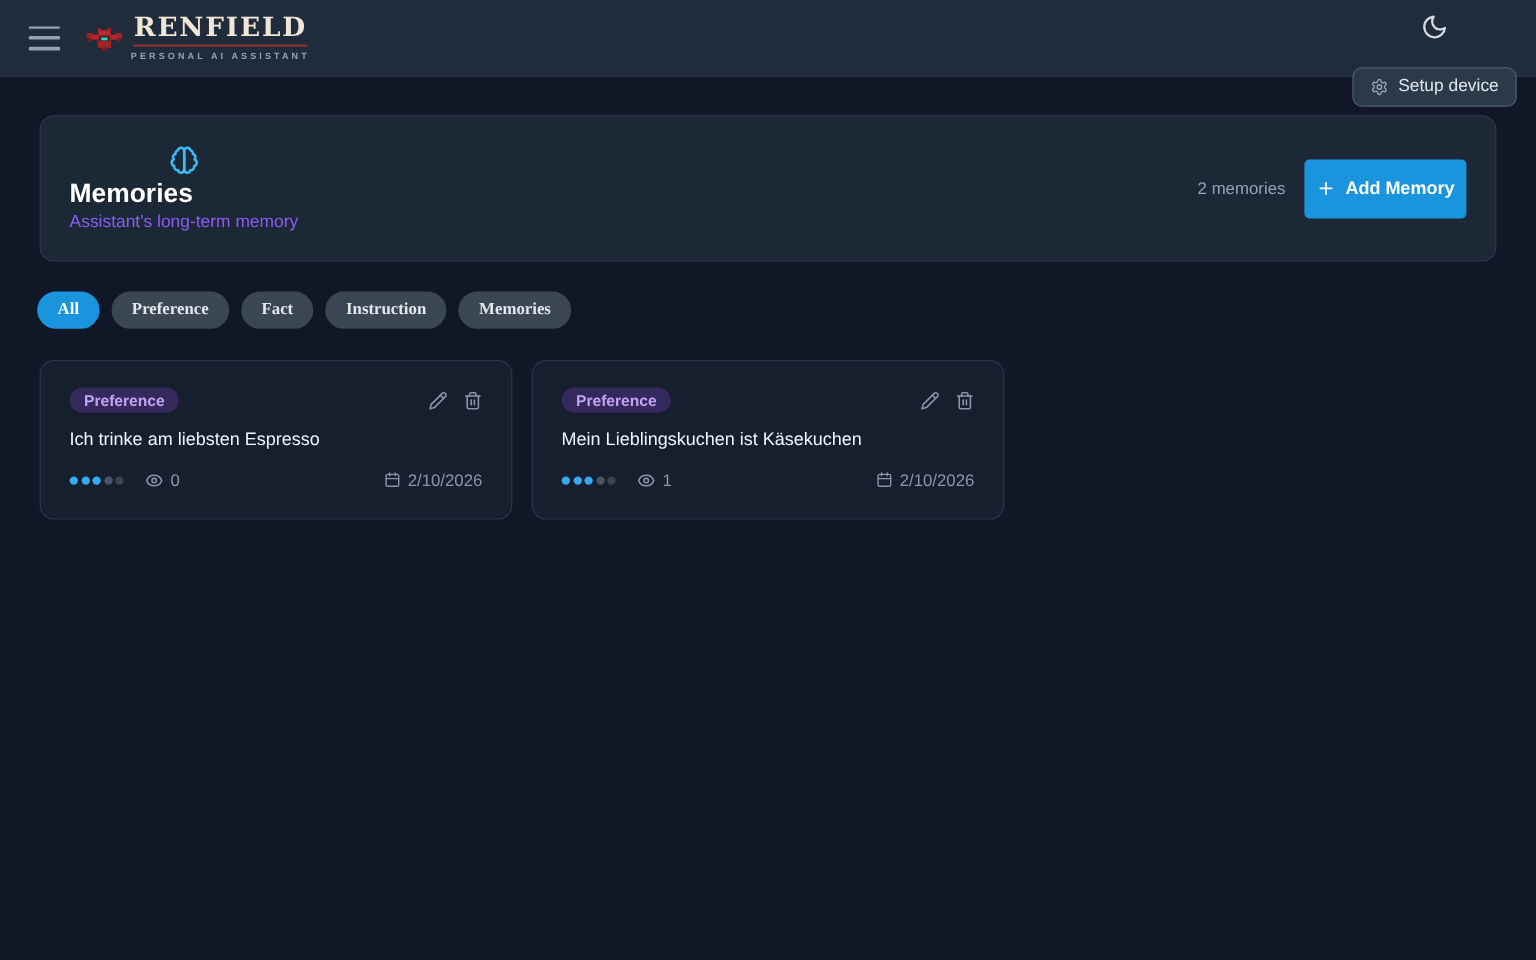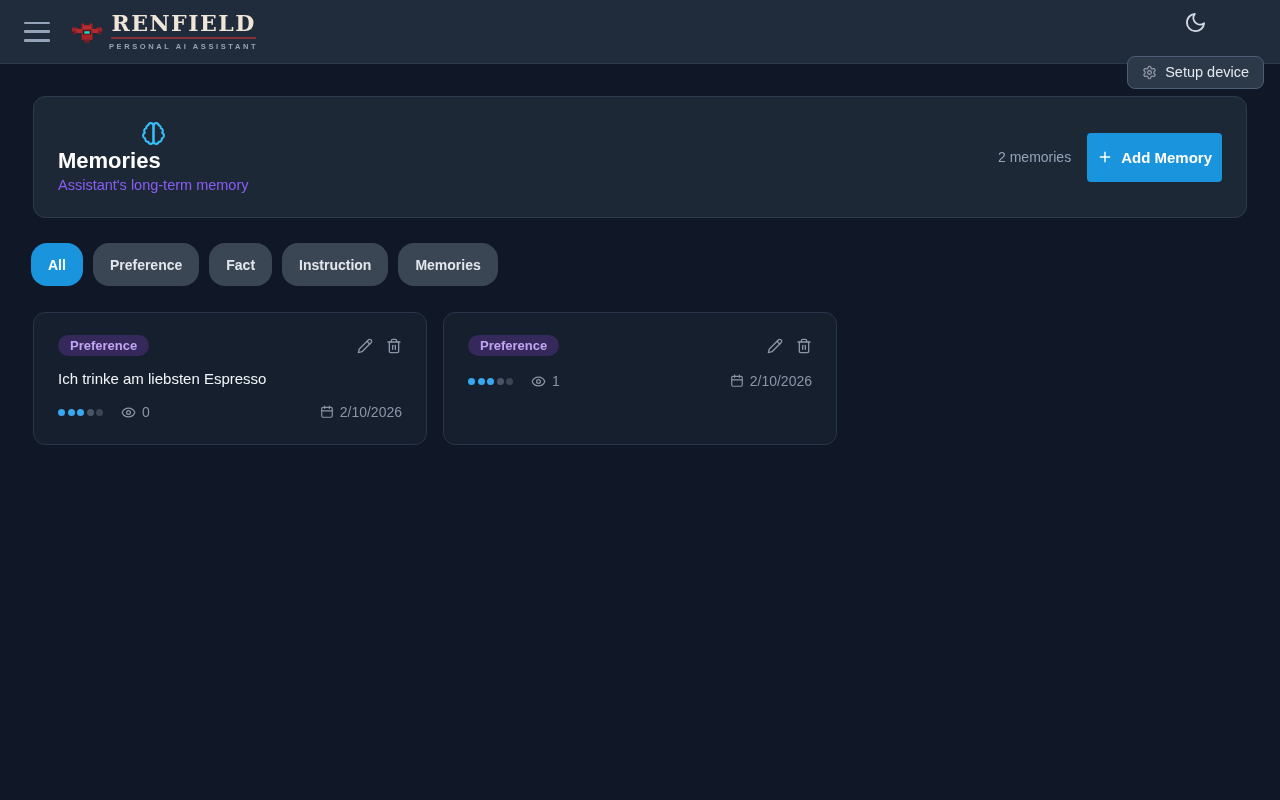--- a/index.html
+++ b/index.html
@@ -73,24 +73,24 @@
     display: flex; align-items: center; gap: 8px;
     background: #1a94dc; border: none; border-radius: 4px;
     color: #ffffff; font-size: 15px; font-weight: 600;
     font-family: "Liberation Sans", sans-serif;
     padding: 16px 10px; cursor: pointer;
   }
 
   
   .filters { margin: 25px 33px 0 31px; display: flex; gap: 10px; }
   .chip {
-    height: 43px; padding: 0 17px; border-radius: 16px;
+    height: 31px; padding: 0 17px; border-radius: 16px;
     border: none; cursor: pointer;
     background: #3b4654; color: #e3e7ec;
-    font-size: 14px; font-weight: 600; font-family: Liberation Sans, sans-serif;
+    font-size: 14px; font-weight: 600; font-family: Liberation Serif, serif;
     display: flex; align-items: center;
   }
   .chip.active { background: #1a94dc; color: #ffffff; }
 
   
   .cards-grid {
     margin: 26px 33px 0;
     display: grid; grid-template-columns: repeat(3, 1fr); gap: 16px;
   }
   .memory-card {
@@ -278,20 +278,21 @@
             <svg width="16" height="16" viewBox="0 0 24 24" fill="none" stroke="#8b95a7" stroke-width="2" stroke-linecap="round" stroke-linejoin="round">
               <path d="M3 6h18"></path>
                 <path d="M19 6v14a2 2 0 0 1-2 2H7a2 2 0 0 1-2-2V6"></path>
                 <path d="M8 6V4a2 2 0 0 1 2-2h4a2 2 0 0 1 2 2v2"></path>
                 <path d="M10 11v6"></path>
                 <path d="M14 11v6"></path>
             </svg>
           </button>
         </div>
       </div>
+      <p class="card-text">Mein Lieblingskuchen ist Käsekuchen</p>
       <div class="card-meta">
         <div class="dots">
             <span class="dot on"></span>
             <span class="dot on"></span>
             <span class="dot on"></span>
             <span class="dot off"></span>
             <span class="dot off"></span>
           </div>
         <div class="views">
           <svg width="15" height="15" viewBox="0 0 24 24" fill="none" stroke="#8b95a7" stroke-width="2" stroke-linecap="round" stroke-linejoin="round">

